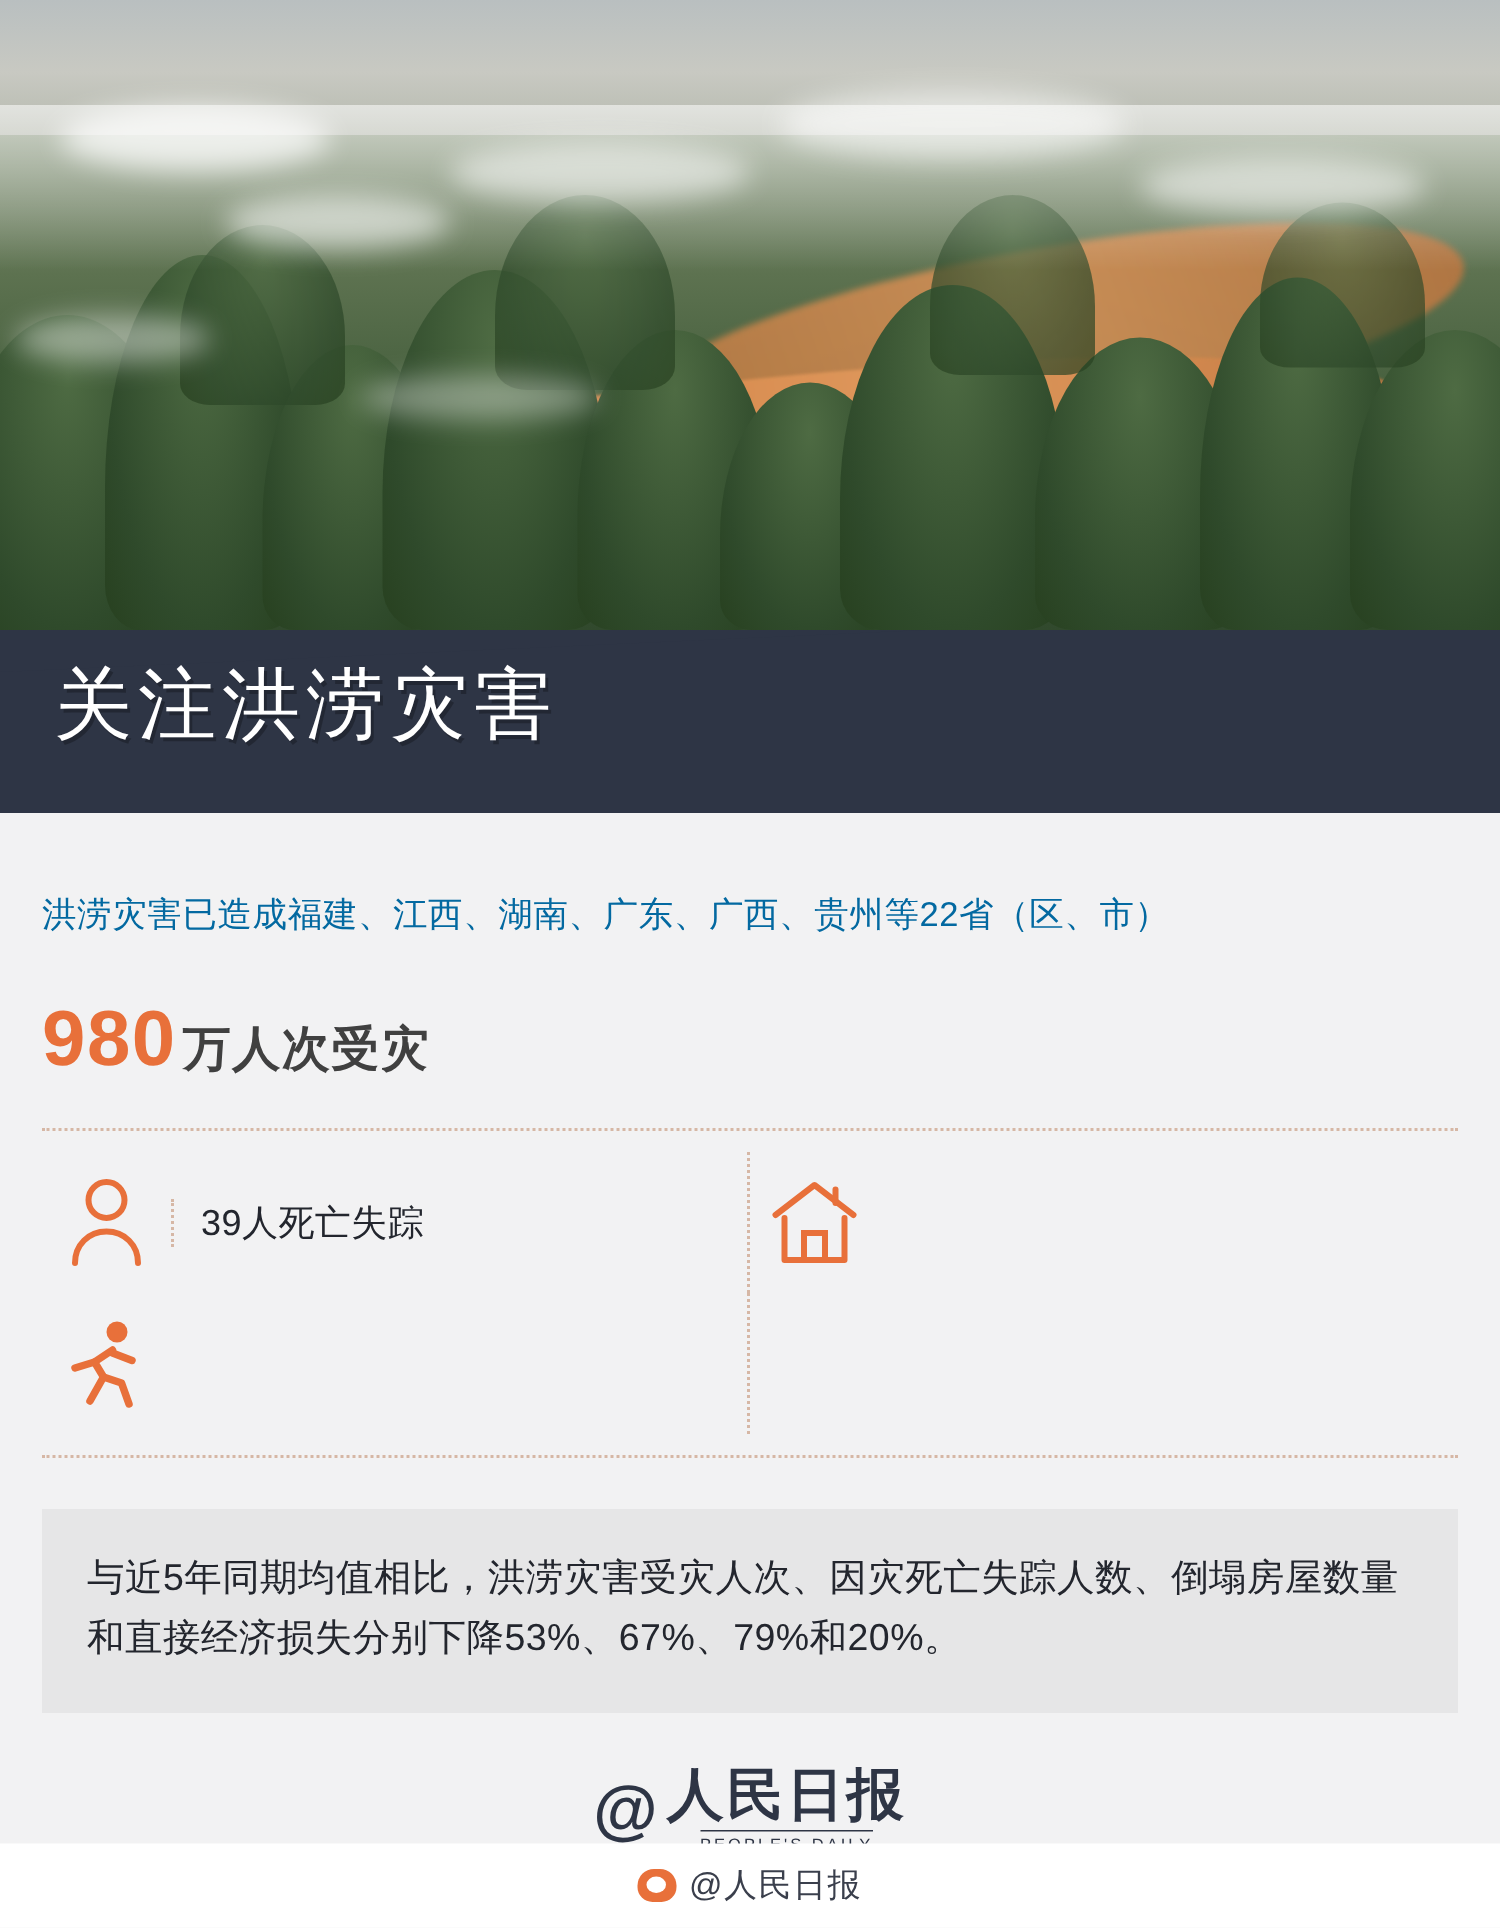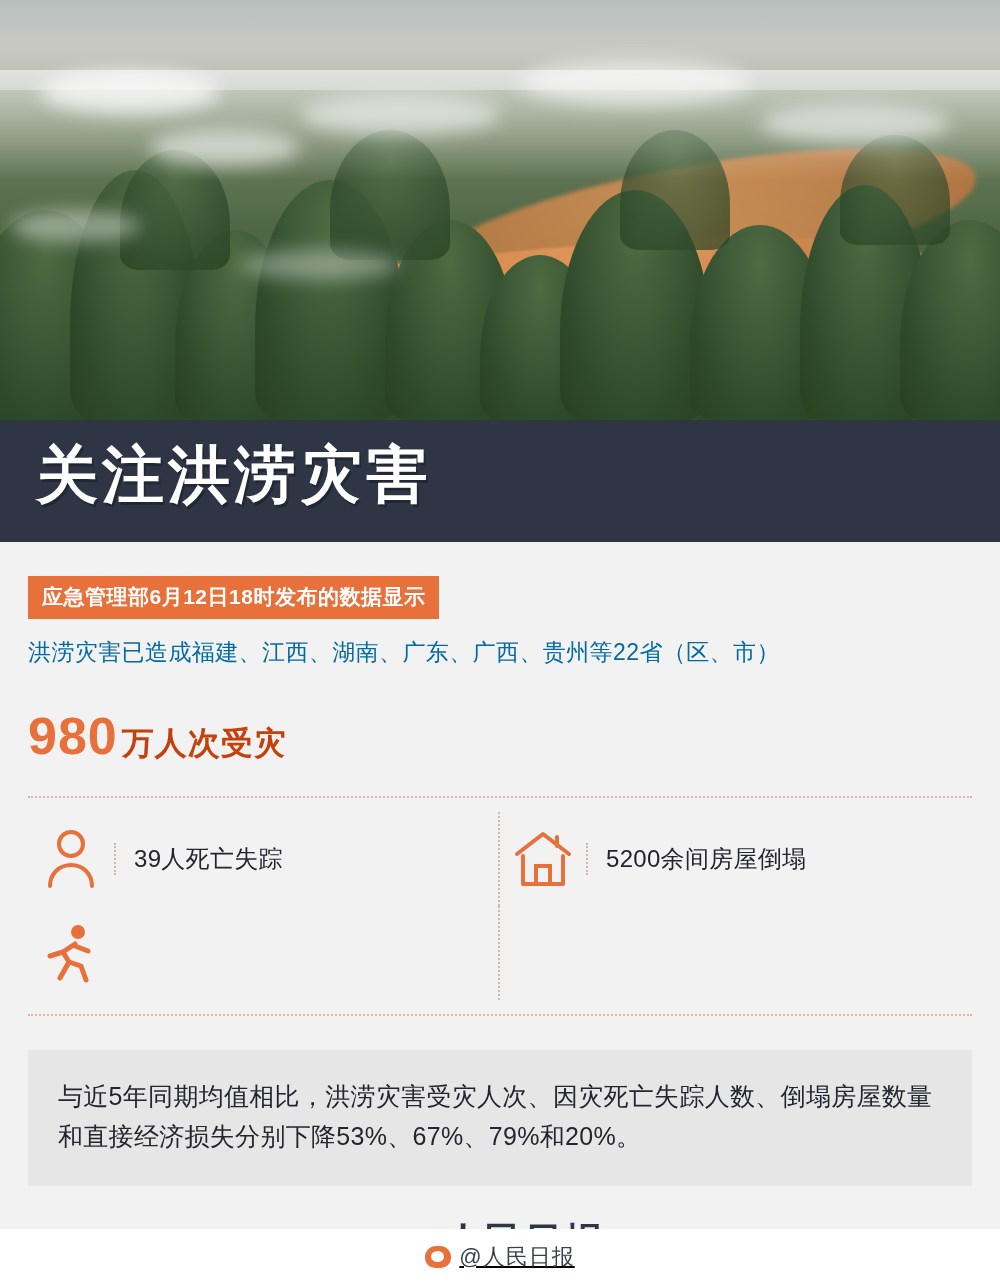--- a/index.html
+++ b/index.html
@@ -102,22 +102,22 @@
     left: 0; top: -28px;
     width: 1000px; height: 56px;
     background: #2e3545;
     transform: skewY(-2.6deg);
     transform-origin: left top;
   }
   .main-title {
     position: absolute;
     left: 36px; top: 24px;
     color: #ffffff;
-    font-size: 62px;
-    font-weight: bold;
+    font-size: 52px;
+    font-weight: normal;
     letter-spacing: 4px;
     line-height: 1;
     text-shadow: 2px 3px 0 rgba(0,0,0,.25);
   }
 
   
   .content {
     position: relative;
     padding: 34px 28px 0 28px;
     background: #f2f2f3;
@@ -143,21 +143,21 @@
     align-items: baseline;
   }
   .bignum {
     color: #e8703a;
     font-size: 52px;
     font-weight: bold;
     line-height: 1;
     letter-spacing: 1px;
   }
   .bignum-suffix {
-    color: #c2410c;
+    color: #404040;
     font-size: 32px;
     font-weight: bold;
     margin-left: 4px;
     letter-spacing: 1px;
   }
 
   .stats {
     margin-top: 30px;
     display: grid;
     grid-template-columns: 1fr 1fr;
@@ -235,21 +235,20 @@
   
   .footer {
     position: absolute;
     left: 0; bottom: 0;
     width: 1000px;
     height: 56px;
     background: #ffffff;
     display: flex;
     justify-content: center;
     align-items: center;
-    text-decoration: underline;
   }
   .weibo-badge {
     width: 26px; height: 22px;
     background: #e8703a;
     border-radius: 11px 11px 10px 10px;
     position: relative;
     margin-right: 8px;
   }
   .weibo-badge::after {
     content: "";
@@ -304,21 +303,20 @@
     <div class="cloud" style="left:240px; top:250px; width:160px; height:30px; opacity:.5;"></div>
   </div>
 
   <div class="title-band">
 
     <div class="main-title">关注洪涝灾害</div>
   </div>
 
   <div class="content">
 
-    <div class="tag">应急管理部6月12日18时发布的数据显示</div>
 
     <div class="lead">洪涝灾害已造成福建、江西、湖南、广东、广西、贵州等22省（区、市）</div>
 
     <div class="bignum-row">
       <span class="bignum">980</span>
       <span class="bignum-suffix">万人次受灾</span>
     </div>
 
     <div class="stats">
 
@@ -334,21 +332,20 @@
 
       <div class="stat">
         <div class="stat-icon">
           <svg width="62" height="62" viewBox="0 0 62 62" fill="none" xmlns="http://www.w3.org/2000/svg">
             <path d="M5 26L31 6l26 20" stroke="#e8703a" stroke-width="4" stroke-linecap="round" stroke-linejoin="round"></path>
             <path d="M11 28v28h40V28" stroke="#e8703a" stroke-width="4" stroke-linecap="round" stroke-linejoin="round"></path>
             <rect x="24" y="38" width="14" height="18" stroke="#e8703a" stroke-width="4"></rect>
             <path d="M45 9v9" stroke="#e8703a" stroke-width="4" stroke-linecap="round"></path>
           </svg>
         </div>
-        <div class="stat-text">5200余间房屋倒塌</div>
       </div>
 
       <div class="stat stat-col-left">
         <div class="stat-icon">
           <svg width="58" height="62" viewBox="0 0 58 62" fill="none" xmlns="http://www.w3.org/2000/svg">
             <circle cx="36" cy="10" r="7" fill="#e8703a"></circle>
             <path d="M33 22l-12 8 6 10-9 16" stroke="#e8703a" stroke-width="5" stroke-linecap="round" stroke-linejoin="round"></path>
             <path d="M27 40l12 4 5 14" stroke="#e8703a" stroke-width="5" stroke-linecap="round" stroke-linejoin="round"></path>
             <path d="M33 24l13 5" stroke="#e8703a" stroke-width="5" stroke-linecap="round"></path>
             <path d="M21 30L8 34" stroke="#e8703a" stroke-width="5" stroke-linecap="round"></path>

